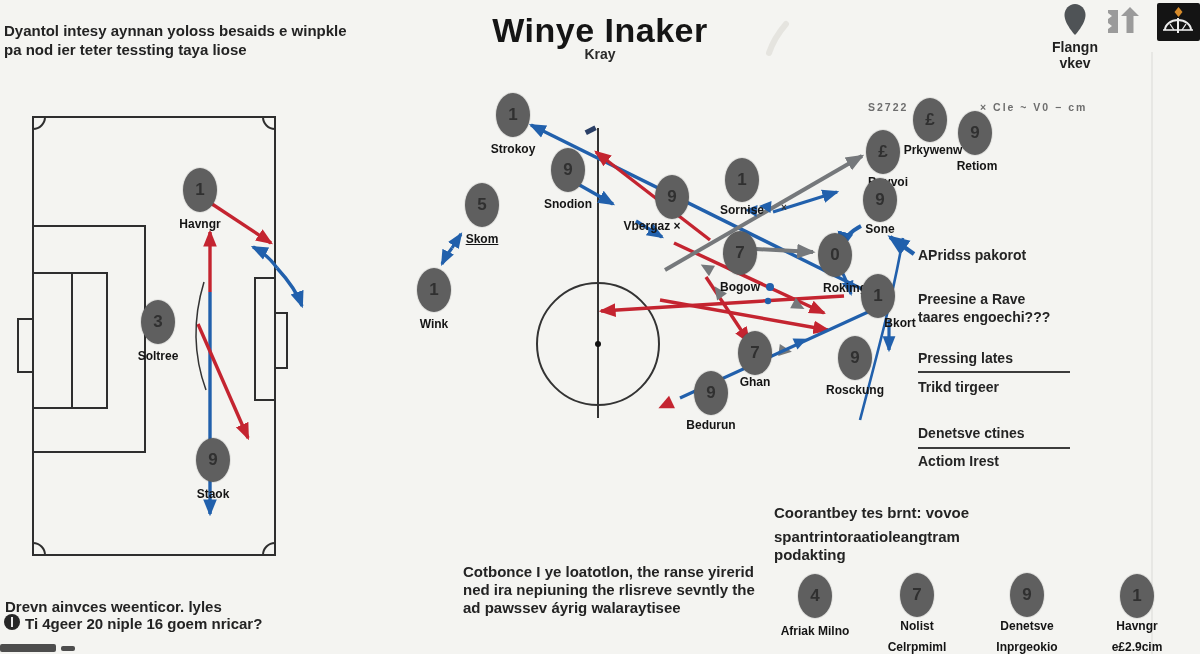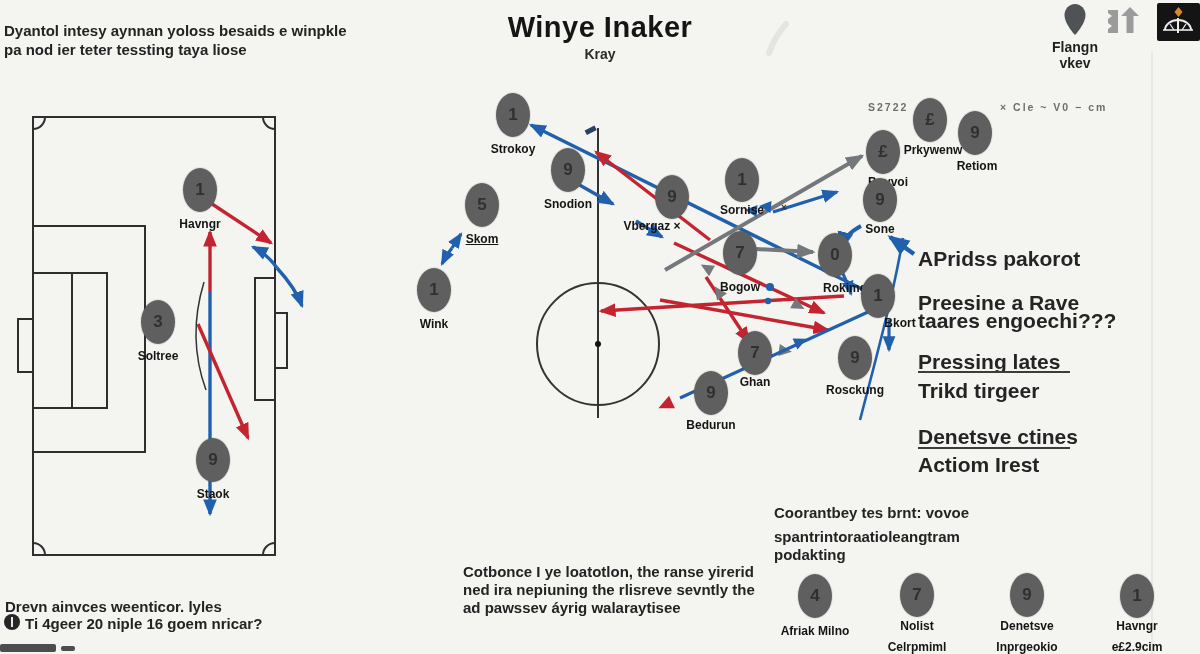--- a/index.html
+++ b/index.html
@@ -4,25 +4,25 @@
 <style>
   html,body{margin:0;padding:0;}
   body{
     width:1200px;height:654px;overflow:hidden;position:relative;
     background:#f4f4f1;
     font-family:"Liberation Sans", sans-serif;
     color:#1b1b1b;
   }
   .abs{position:absolute;}
   .para{font-size:15px;font-weight:600;color:#232323;line-height:18px;white-space:nowrap;}
-  #title{left:420px;top:11px;width:360px;text-align:center;font-size:29px;font-weight:700;color:#151515;letter-spacing:.5px;}
+  #title{left:420px;top:11px;width:360px;text-align:center;font-size:34px;font-weight:700;color:#151515;letter-spacing:.5px;}
   #subtitle{left:420px;top:46px;width:360px;text-align:center;font-size:14px;font-weight:600;color:#2a2a2a;}
   #pin-label{left:1043px;top:39px;width:64px;text-align:center;font-size:14px;font-weight:700;line-height:16px;color:#1f1f1f;}
   .meta{font-size:10.5px;color:#6e6e6e;letter-spacing:2px;font-weight:600;}
-  .legend-item{left:918px;font-size:21px;font-weight:600;color:#242424;white-space:nowrap;}
+  .legend-item{left:918px;font-size:14px;font-weight:600;color:#242424;white-space:nowrap;}
   .legend-rule{left:918px;width:152px;height:0;border-top:2px solid #3c3c3c;}
   .player{position:absolute;width:34px;height:44px;border-radius:17px/22px;background:#5f5f5f;
           display:flex;align-items:center;justify-content:center;box-shadow:0 0 0 1px rgba(0,0,0,.08);}
   .player span{font-size:17px;font-weight:700;color:rgba(40,40,40,.85);}
   .player-label{position:absolute;width:130px;text-align:center;font-size:12px;font-weight:700;color:#141414;line-height:21px;white-space:nowrap;}
   .xmark{font-size:10px;font-weight:700;color:#333;}
   #right-divider{left:1151px;top:52px;width:2px;height:602px;background:rgba(0,0,0,.05);}
   .bar{position:absolute;background:#4d4d4d;border-radius:2px;}
   #bl-icon{left:4px;top:614px;width:16px;height:16px;border-radius:50%;background:#262626;}
   #bl-icon:after{content:"";position:absolute;left:7px;top:3px;width:2px;height:10px;background:#e8e8e8;}
@@ -139,21 +139,21 @@
 
 <div class="abs" id="title">Winye Inaker</div>
 <div class="abs" id="subtitle">Kray</div>
 
 <div class="abs" id="pin-label">
   <div>Flangn</div>
   <div>vkev</div>
 </div>
 
 <div class="abs meta" style="left:868px;top:101px;">S2722</div>
-<div class="abs meta" style="left:1000px;top:101px;">× Cle ~ V0 − cm</div>
+<div class="abs meta" style="left:980px;top:101px;">× Cle ~ V0 − cm</div>
 <div class="abs xmark" style="left:781px;top:202px;">×</div>
 
 <div class="abs legend-item" style="top:247px;">APridss pakorot</div>
 <div class="abs legend-item" style="top:291px;">Preesine a Rave</div>
 <div class="abs legend-item" style="top:309px;">taares engoechi???</div>
 <div class="abs legend-item" style="top:350px;">Pressing lates</div>
 <div class="abs legend-rule" style="top:371px;"></div>
 <div class="abs legend-item" style="top:379px;">Trikd tirgeer</div>
 <div class="abs legend-item" style="top:425px;">Denetsve ctines</div>
 <div class="abs legend-rule" style="top:447px;"></div>

